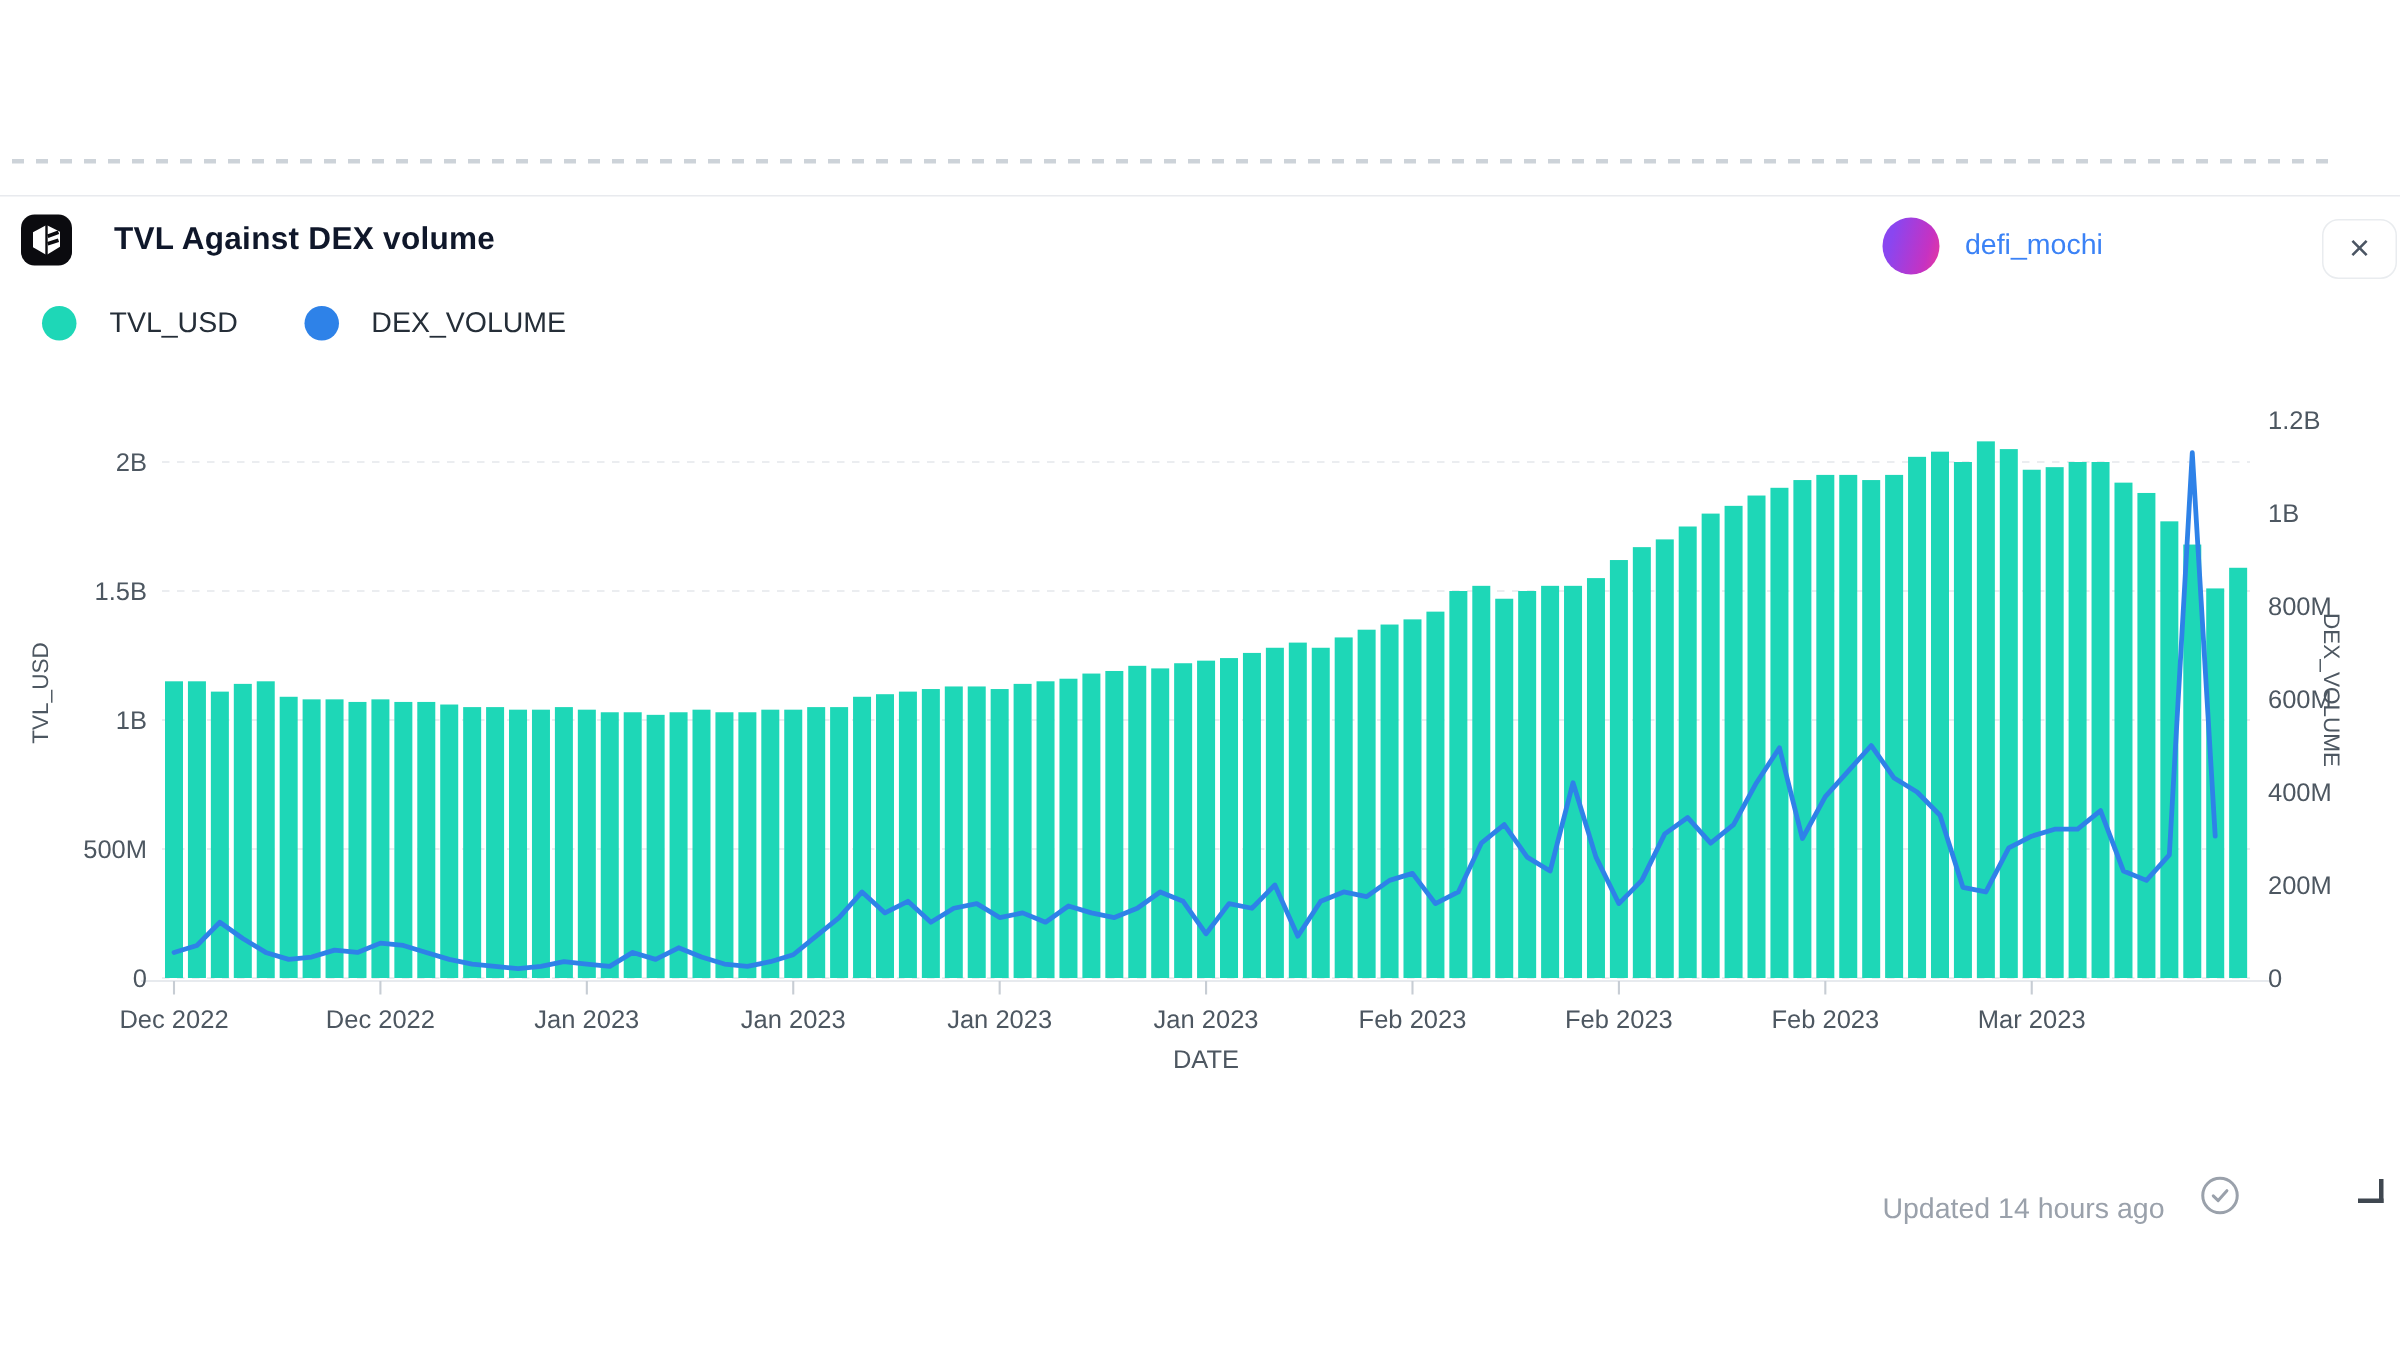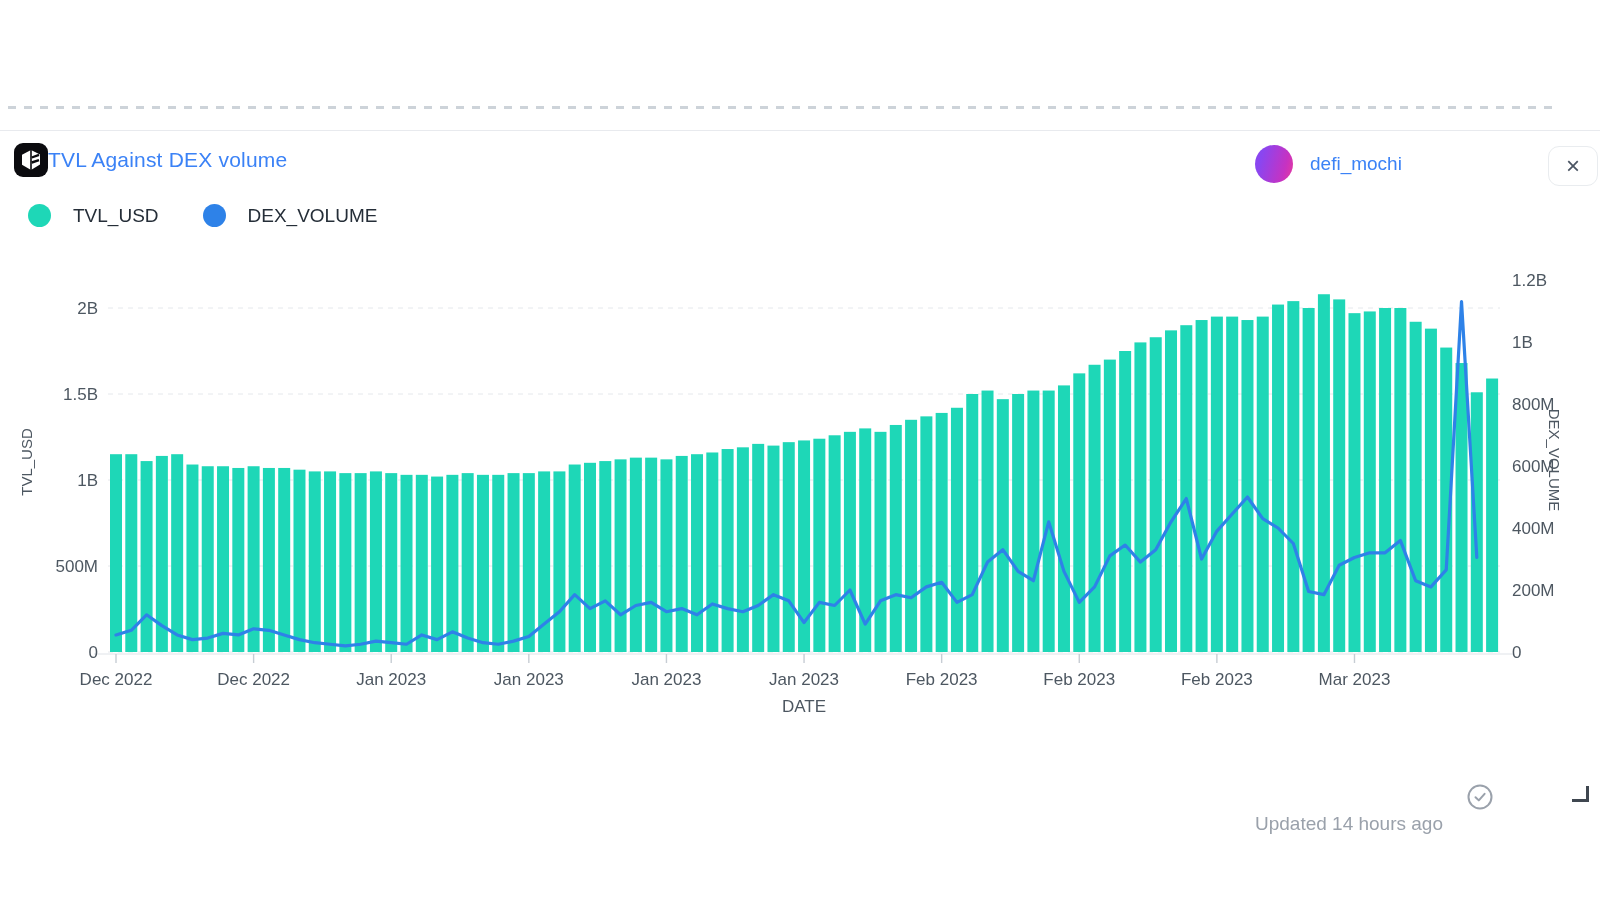--- a/index.html
+++ b/index.html
@@ -3,33 +3,33 @@
 <meta charset="utf-8">
 <style>
   html,body{margin:0;padding:0;background:#fff;}
   #stage{position:relative;width:1600px;height:900px;background:#fff;overflow:hidden;
          font-family:"Liberation Sans",sans-serif;}
   .drag-dashes{position:absolute;top:106px;left:8px;width:1548px;height:3px;
     background:repeating-linear-gradient(90deg,#cdd3d9 0 8px,transparent 8px 16px);}
   .top-rule{position:absolute;top:130px;left:0;width:1600px;height:1px;background:#e8eaee;}
   .logo{position:absolute;left:14px;top:143px;width:34px;height:34px;background:#0b0b0f;
     border-radius:9px;display:flex;align-items:center;justify-content:center;}
-  .title{position:absolute;left:48px;top:148px;font-size:21px;color:#3b82f6;letter-spacing:.2px;}
+  .title{position:absolute;left:76px;top:148px;font-size:21px;color:#0f172a;letter-spacing:.2px;font-weight:bold;}
   .avatar{position:absolute;left:1255px;top:145px;width:38px;height:38px;border-radius:50%;
     background:linear-gradient(105deg,#8a46f0 20%,#c632c2 75%,#e9399c 100%);}
   .username{position:absolute;left:1310px;top:153px;font-size:19px;color:#3b82f6;}
   .close-btn{position:absolute;left:1548px;top:146px;width:50px;height:40px;border:1px solid #e9ecef;
     border-radius:11px;background:#fff;display:flex;align-items:center;justify-content:center;
     font-size:24px;color:#4b5563;box-sizing:border-box;cursor:pointer;line-height:1;}
   .legend{position:absolute;left:28px;top:204px;display:flex;align-items:center;gap:44px;}
   .legend-item{display:flex;align-items:center;gap:22px;}
   .legend-dot{width:23px;height:23px;border-radius:50%;}
   .legend-label{font-size:19px;color:#252e38;}
   svg text{font-family:"Liberation Sans",sans-serif;}
-  .footer-updated{position:absolute;top:813px;right:157px;font-size:19px;color:#9aa1ab;}
+  .footer-updated{position:absolute;top:796px;right:157px;font-size:19px;color:#9aa1ab;}
   .check-badge{position:absolute;left:1467px;top:784px;width:26px;height:26px;}
   .corner-handle{position:absolute;left:1572px;top:786px;width:14px;height:13px;
     border-right:3px solid #3f4750;border-bottom:3px solid #3f4750;cursor:nwse-resize;}
 </style>
 </head>
 <body>
 
 <div id="stage">
 
   <div class="drag-dashes"></div>

